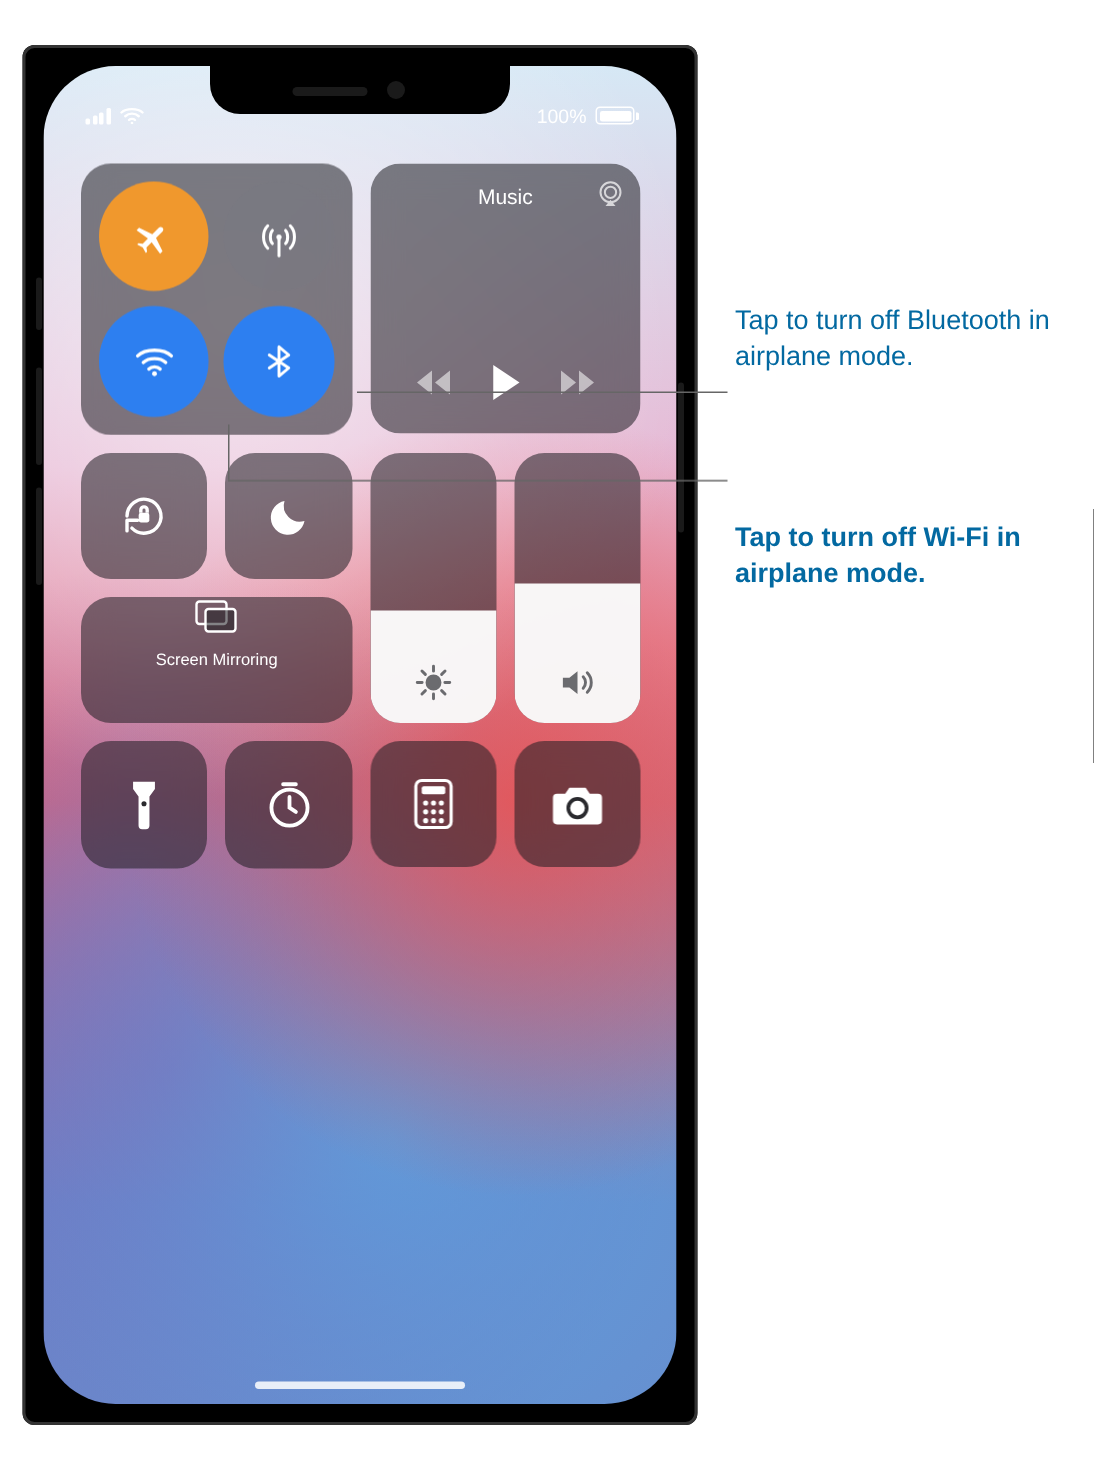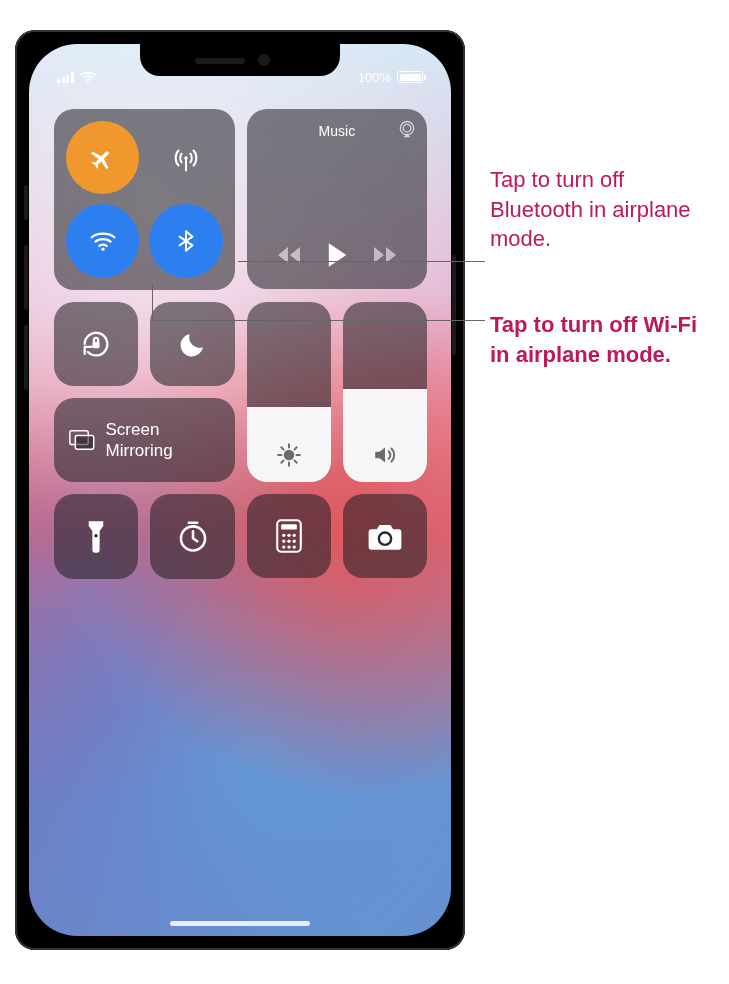--- a/index.html
+++ b/index.html
@@ -10,21 +10,21 @@
     position: relative;
     background: #fff;
   }
   .phone-frame {
     position: absolute;
     left: 15px;
     top: 30px;
     width: 450px;
     height: 920px;
     background: #000;
-    border-radius: 20px;
+    border-radius: 8px;
     padding: 14px;
     box-shadow: inset 0 0 0 2px #333;
   }
   .side-btn { position:absolute; background:#1a1a1a; border-radius:2px; }
   .sb-left1 { left:9px; top:155px; width:4px; height:35px; }
   .sb-left2 { left:9px; top:215px; width:4px; height:65px; }
   .sb-left3 { left:9px; top:295px; width:4px; height:65px; }
   .sb-right { right:9px; top:225px; width:4px; height:100px; }
   .notch {
     position:absolute; top:14px; left:50%; transform:translateX(-50%);
@@ -79,24 +79,24 @@
   .circ.blue { background:#2d7ff0; }
   .circ.grey { background:rgba(120,120,130,0.55); }
   .music { aspect-ratio:1; padding:14px 10px 10px; display:flex; flex-direction:column; align-items:center; justify-content:space-between; color:#fff; }
   .music-title { font-size:14px; }
   .airplay-icon-wrap { position:absolute; top:10px; right:10px; opacity:0.7; }
   .media-controls { display:flex; align-items:center; justify-content:space-around; width:100%; padding:0 8px 10px; }
   .slider { background:rgba(30,30,35,0.55); border-radius:20px; display:flex; flex-direction:column; justify-content:flex-end; overflow:hidden; position:relative; }
   .slider-fill { background:rgba(255,255,255,0.95); width:100%; }
   .slider-icon { position:absolute; bottom:14px; left:50%; transform:translateX(-50%); }
   .util { aspect-ratio:1; display:flex; align-items:center; justify-content:center; cursor:pointer; }
-  .mirror { aspect-ratio:2.15/1; display:flex; align-items:center; gap:10px; padding:0 14px; color:#fff; font-size:17px; line-height:1.25; cursor:pointer; }
+  .mirror { aspect-ratio:2.15/1; display:flex; align-items:center; gap:10px; padding:0 14px; color:#fff; font-size:11px; line-height:1.25; cursor:pointer;flex-direction:column; }
   .home-indicator { position:absolute; bottom:10px; left:50%; transform:translateX(-50%); width:140px; height:5px; background:rgba(255,255,255,0.85); border-radius:3px; }
   
-  .callout { position:absolute; font-size:22px; color:#be185d; line-height:1.35; max-width:210px; }
+  .callout { position:absolute; font-size:18px; color:#0369a1; line-height:1.35; max-width:210px;margin-top:36px; }
   .callout-line { position:absolute; height:1px; background:#666; }
   svg { display:block; }
 </style>
 </head>
 <body>
 
 <div class="phone-frame">
   <div class="side-btn sb-left1"></div>
   <div class="side-btn sb-left2"></div>
   <div class="side-btn sb-left3"></div>

